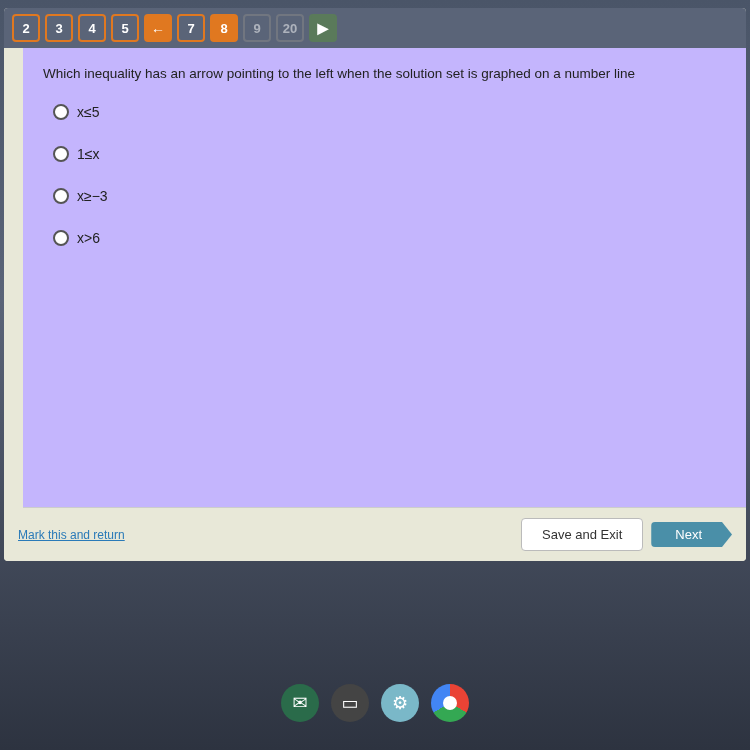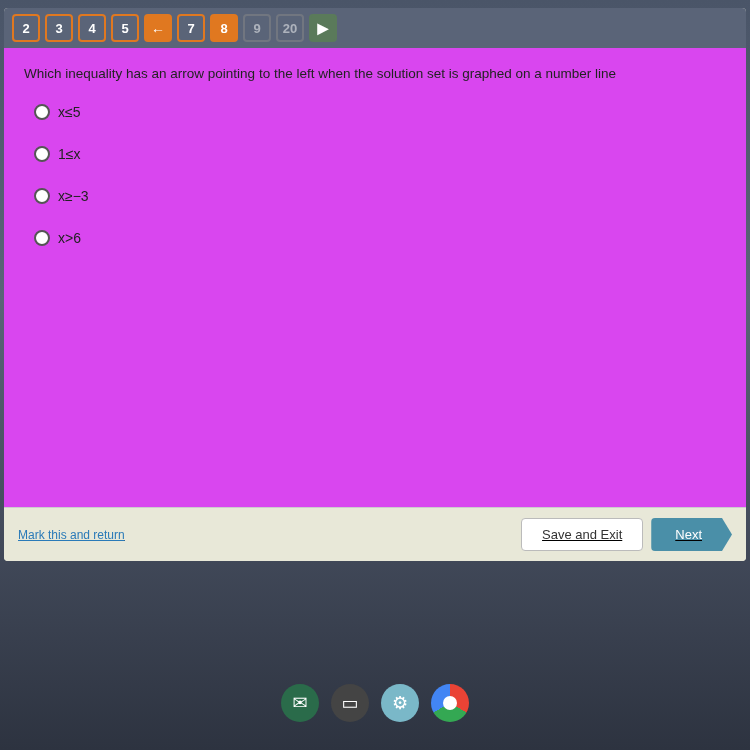--- a/index.html
+++ b/index.html
@@ -78,24 +78,25 @@
       border: 2px solid #e07820;
     }
 
     .nav-arrow.right-arrow {
       background: #5a7a5a;
       border-color: #5a7a5a;
     }
 
     
     .question-area {
-      background: #d946ef;
+      background: #c4b5fd;
       padding: 16px 20px 20px 20px;
       min-height: 460px;
       border-bottom: 1px solid #ccc;
+      margin-left: 19px;
     }
 
     .question-text {
       font-size: 13.5px;
       color: #222;
       margin-bottom: 20px;
       line-height: 1.5;
     }
 
     .options-list {
@@ -130,33 +131,33 @@
     }
 
     
     .action-bar {
       background: #e8e8d8;
       padding: 10px 14px;
       display: flex;
       align-items: center;
       justify-content: space-between;
       border-radius: 0 0 4px 4px;
-      text-decoration: underline;
     }
 
     .mark-return-link {
       font-size: 12px;
       color: #2a7ab8;
       text-decoration: underline;
       cursor: pointer;
     }
 
     .action-buttons {
       display: flex;
       gap: 8px;
+      align-items: center;
     }
 
     .btn-save {
       background: #fff;
       border: 1px solid #bbb;
       color: #333;
       padding: 8px 20px;
       font-size: 13px;
       border-radius: 4px;
       cursor: pointer;

